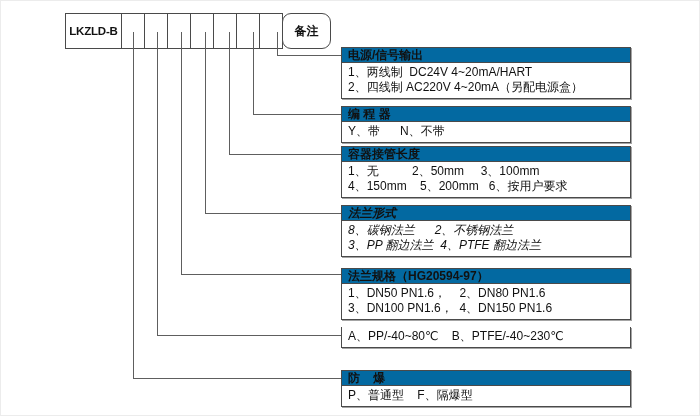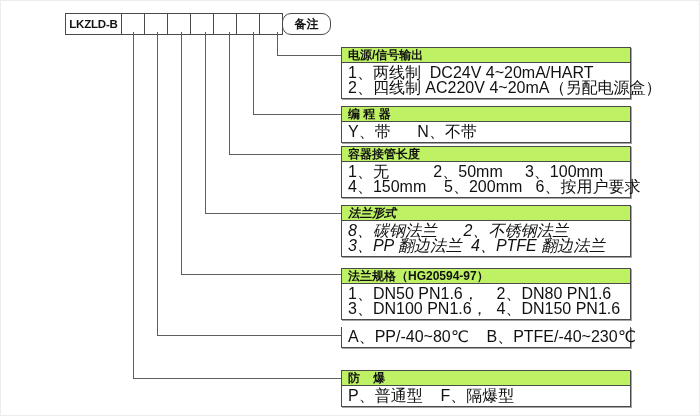--- a/index.html
+++ b/index.html
@@ -2,50 +2,50 @@
 <html><head>
 <meta charset="utf-8">
 <style>
   html,body { margin:0; padding:0; background:#ffffff; }
   .canvas {
     position:relative; width:700px; height:416px; background:#ffffff;
     font-family:"Liberation Sans","DejaVu Sans",sans-serif; color:#111111;
     overflow:hidden; box-sizing:border-box; border:1px solid #ececec;
   }
   
-  .model-row { position:absolute; left:64px; top:12px; height:22px; display:flex;text-align:center; }
+  .model-row { position:absolute; left:64px; top:12px; height:36px; display:flex;text-align:center; }
   .mbox {
     box-sizing:border-box; border:1px solid #4a4a4a; background:#ffffff;
     display:flex; align-items:center; justify-content:center;
     font-size:12px; margin-left:-1px; white-space:pre;
   }
   .mbox:first-child { margin-left:0; }
   .prefix-box { width:57px; font-weight:bold; font-size:11.5px; letter-spacing:-0.2px; }
   .code-cell  { width:24px; }
   .remark-box { width:49px; font-weight:bold; font-size:12px;border-radius:9px; }
   
   .connector {
     position:absolute;
     border-left:1px solid #5e5e5e;
     border-bottom:1px solid #5e5e5e;
   }
   
   .section { position:absolute; left:340px; width:290px; box-sizing:border-box; }
   .sec-header {
     box-sizing:border-box; height:16px; line-height:13px;
-    border:1px solid #4a4a4a; background:#bef264;
+    border:1px solid #4a4a4a; background:#0369a1;
     font-size:12px; font-weight:bold; padding:1px 6px;
     white-space:pre; box-shadow:1px 1px 0 rgba(90,90,90,0.55);
   }
   .sec-body {
     box-sizing:border-box; border:1px solid #4a4a4a; border-top:none;
     background:#ffffff; padding:2px 6px 3px 6px;
     box-shadow:1px 1px 0 rgba(90,90,90,0.55);
   }
-  .sec-line { font-size:16px; line-height:15px; white-space:pre; }
+  .sec-line { font-size:12px; line-height:15px; white-space:pre; }
 </style>
 </head>
 <body>
 
 <div class="canvas">
 
   <div class="model-row">
     <div class="mbox prefix-box">LKZLD-B</div>
     <div class="mbox code-cell"></div>
     <div class="mbox code-cell"></div>

